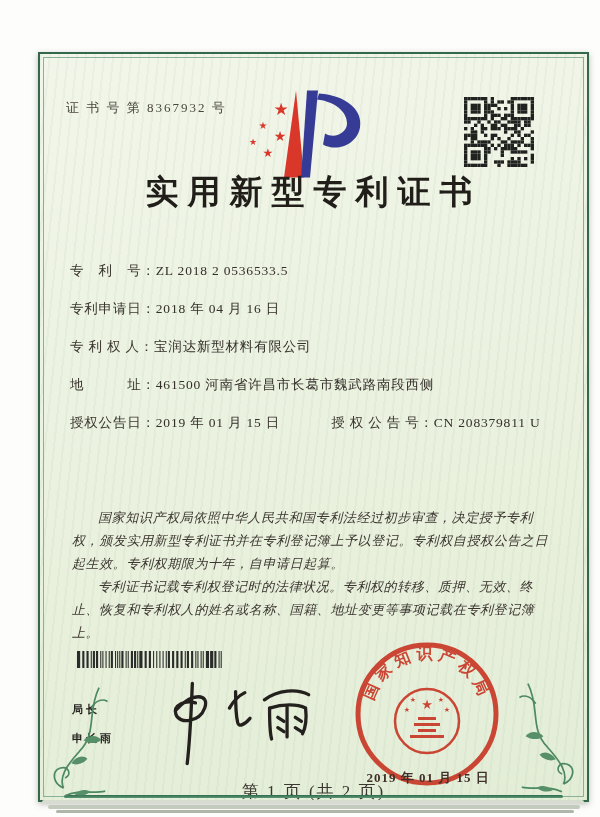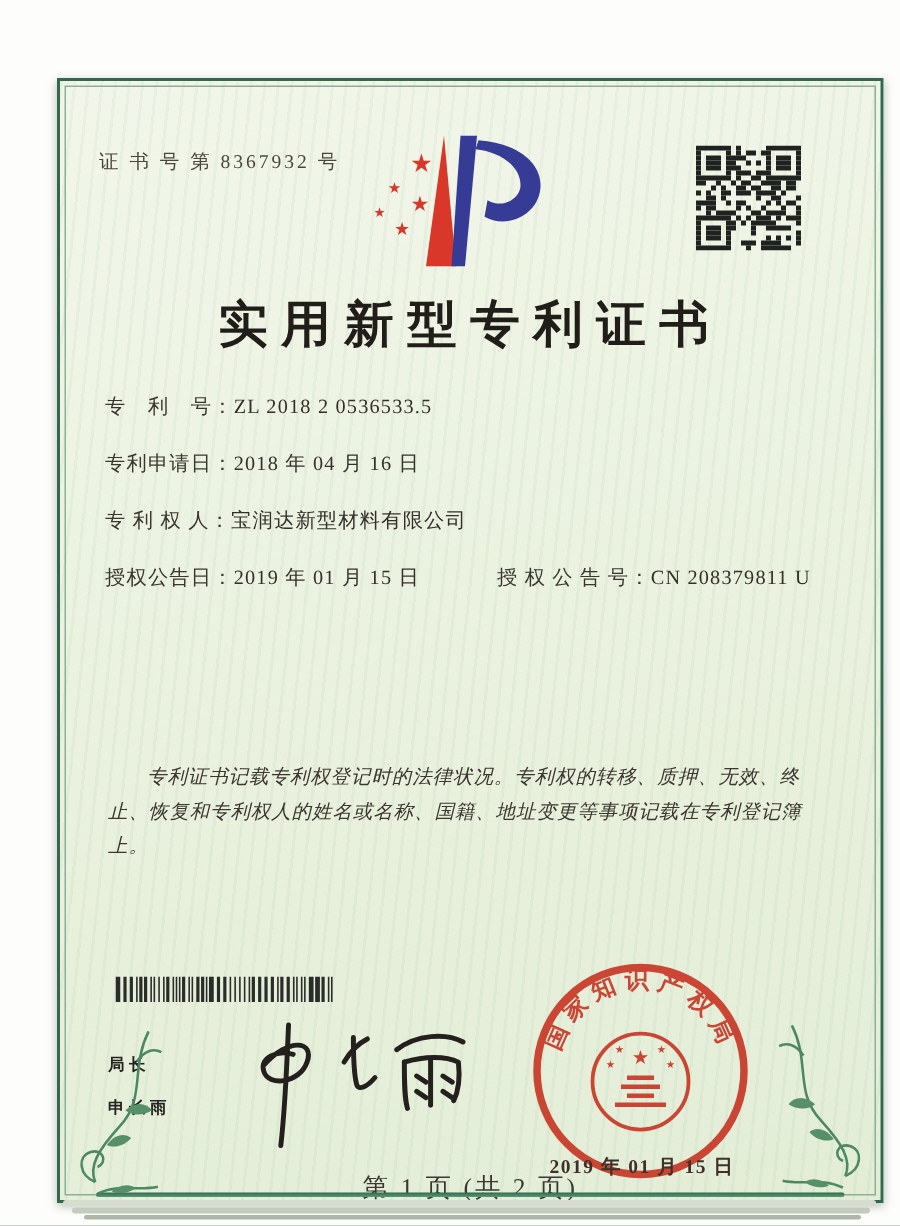--- a/index.html
+++ b/index.html
@@ -12,21 +12,21 @@
         border:2px solid #33684a;box-shadow:0 2px 6px rgba(60,70,60,0.35);}
   .cert::before{content:"";position:absolute;inset:3px;border:1px solid #8ab099;pointer-events:none;}
   .edge{position:absolute;border-radius:2px;}
   .e1{left:42px;right:16px;top:800px;height:4px;background:#d7dcd0;}
   .e2{left:48px;right:20px;top:805px;height:4px;background:#c3cabe;}
   .e3{left:56px;right:26px;top:810px;height:3px;background:#aeb6aa;}
 
   .cert-no{position:absolute;left:26px;top:45px;font-size:13px;letter-spacing:2px;color:#4a463f;}
   .logo{position:absolute;left:195px;top:28px;width:160px;height:105px;}
   .qr{position:absolute;left:424px;top:43px;width:70px;height:70px;fill:#20221f;}
-  .title{position:absolute;left:0;right:0;top:140px;text-align:center;
+  .title{position:absolute;left:0;right:0;top:116px;text-align:center;
          font-size:33px;font-weight:700;letter-spacing:9px;color:#211e1a;}
 
   .fields{position:absolute;left:30px;right:24px;top:208px;font-size:13.5px;color:#332f2a;}
   .frow{height:18px;line-height:18px;margin-bottom:20px;white-space:nowrap;letter-spacing:0.8px;}
   .frow .lab{color:#3a362f;}
   .split{display:flex;}
   .split .col-l{width:53%;}
   .split .col-r{flex:1;}
 
   .paras{position:absolute;left:32px;right:30px;top:452px;font-size:13px;line-height:23px;
@@ -317,31 +317,35 @@
     <div class="fields">
       <div class="frow">
         <span class="lab">专　利　号：</span><span>ZL 2018 2 0536533.5</span>
       </div>
       <div class="frow">
         <span class="lab">专利申请日：</span><span>2018 年 04 月 16 日</span>
       </div>
       <div class="frow">
         <span class="lab">专 利 权 人：</span><span>宝润达新型材料有限公司</span>
       </div>
+      <div class="frow">
+        <span class="lab">地　　　址：</span><span>461500 河南省许昌市长葛市魏武路南段西侧</span>
+      </div>
       <div class="frow split">
         <div class="col-l">
           <span class="lab">授权公告日：</span><span>2019 年 01 月 15 日</span>
         </div>
         <div class="col-r">
           <span class="lab">授 权 公 告 号：</span><span>CN 208379811 U</span>
         </div>
       </div>
     </div>
 
     <div class="paras">
+      <p>国家知识产权局依照中华人民共和国专利法经过初步审查，决定授予专利权，颁发实用新型专利证书并在专利登记簿上予以登记。专利权自授权公告之日起生效。专利权期限为十年，自申请日起算。</p>
       <p>专利证书记载专利权登记时的法律状况。专利权的转移、质押、无效、终止、恢复和专利权人的姓名或名称、国籍、地址变更等事项记载在专利登记簿上。</p>
     </div>
 
     <svg class="barcode" id="barcode-svg" viewBox="0 0 142 18" preserveAspectRatio="none" aria-hidden="true">
         <rect x="0" y="0" width="3" height="18"></rect>
         <rect x="5" y="0" width="2" height="18"></rect>
         <rect x="9" y="0" width="2" height="18"></rect>
         <rect x="13" y="0" width="1" height="18"></rect>
         <rect x="15" y="0" width="2" height="18"></rect>
         <rect x="18" y="0" width="2" height="18"></rect>

